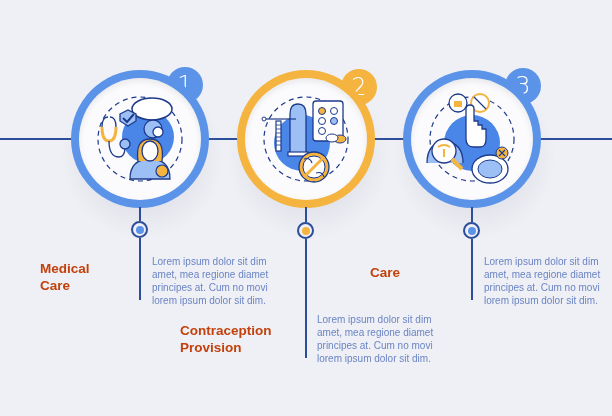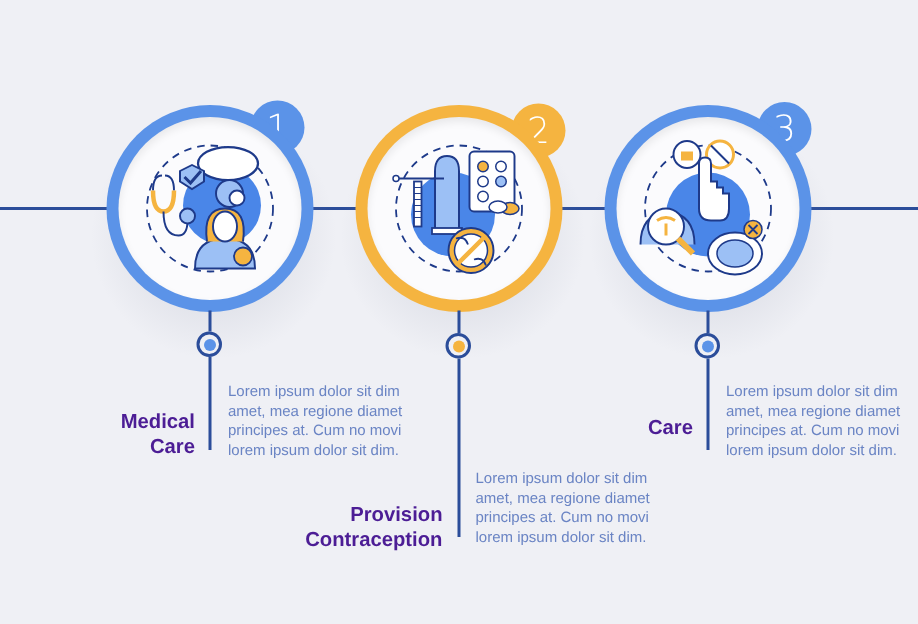--- a/index.html
+++ b/index.html
@@ -33,22 +33,22 @@
   .icon-svg { position: absolute; }
   .vline { position: absolute; width: 2px; background: #2b4d9a; }
   .marker {
     position: absolute; width: 13px; height: 13px; border-radius: 50%;
     border: 2px solid #2b4d9a; background: #eff0f5;
   }
   .marker .dot {
     position: absolute; left: 2.5px; top: 2.5px; width: 8px; height: 8px; border-radius: 50%;
   }
   .title {
-    position: absolute; text-align: right; color: #4c1d95;
-    font-weight: bold; font-size: 13.5px; line-height: 17px; margin-top: 12px;
+    position: absolute; text-align: left; color: #c2410c;
+    font-weight: bold; font-size: 13.5px; line-height: 17px;
   }
   .desc {
     position: absolute; color: #6a84c4; font-size: 10px; line-height: 13px;
     width: 125px;
   }
 </style>
 </head>
 <body>
 
 <div class="hline"></div>
@@ -118,22 +118,22 @@
     <circle cx="58" cy="78" r="11" fill="#fff" stroke="#1e3a8a" stroke-width="1"></circle>
     <path d="M48 70 q6 -2 8 4 M60 84 q6 -2 8 4" fill="none" stroke="#1e3a8a" stroke-width="1.2"></path>
     <path d="M48 88 l20 -20" stroke="#f5b440" stroke-width="3"></path>
   </svg>
   <div class="vline" style="left:305px;top:207px;height:15px;"></div>
   <div class="marker" style="left:297px;top:222px;">
       <div class="dot" style="background:#f5b440;"></div>
     </div>
   <div class="vline" style="left:305px;top:239px;height:119px;"></div>
   <div class="title" style="left:180px;top:322px;width:115px;">
+    <div>Contraception</div>
     <div>Provision</div>
-    <div>Contraception</div>
   </div>
   <div class="desc" style="left:317px;top:313px;">
     <div>Lorem ipsum dolor sit dim</div>
     <div>amet, mea regione diamet</div>
     <div>principes at. Cum no movi</div>
     <div>lorem ipsum dolor sit dim.</div>
   </div>
 </div>
 
 <div>

